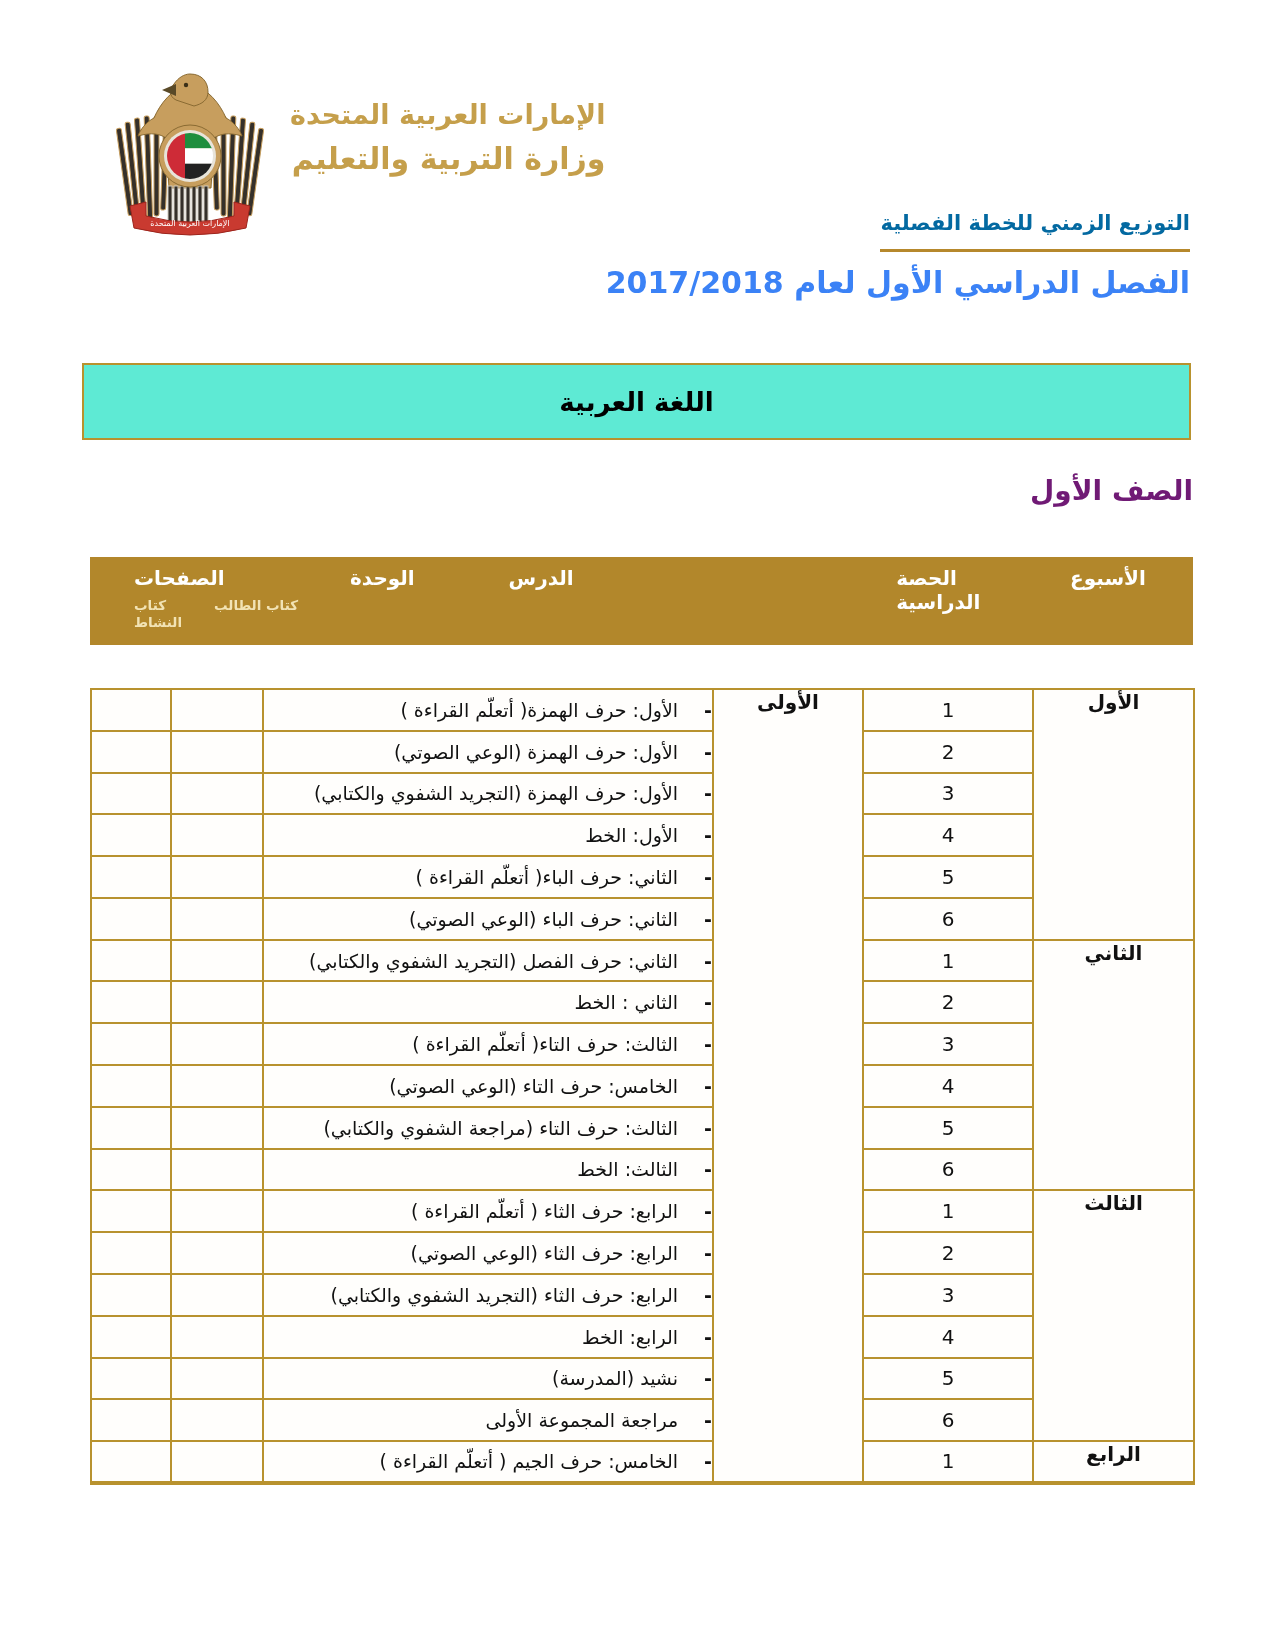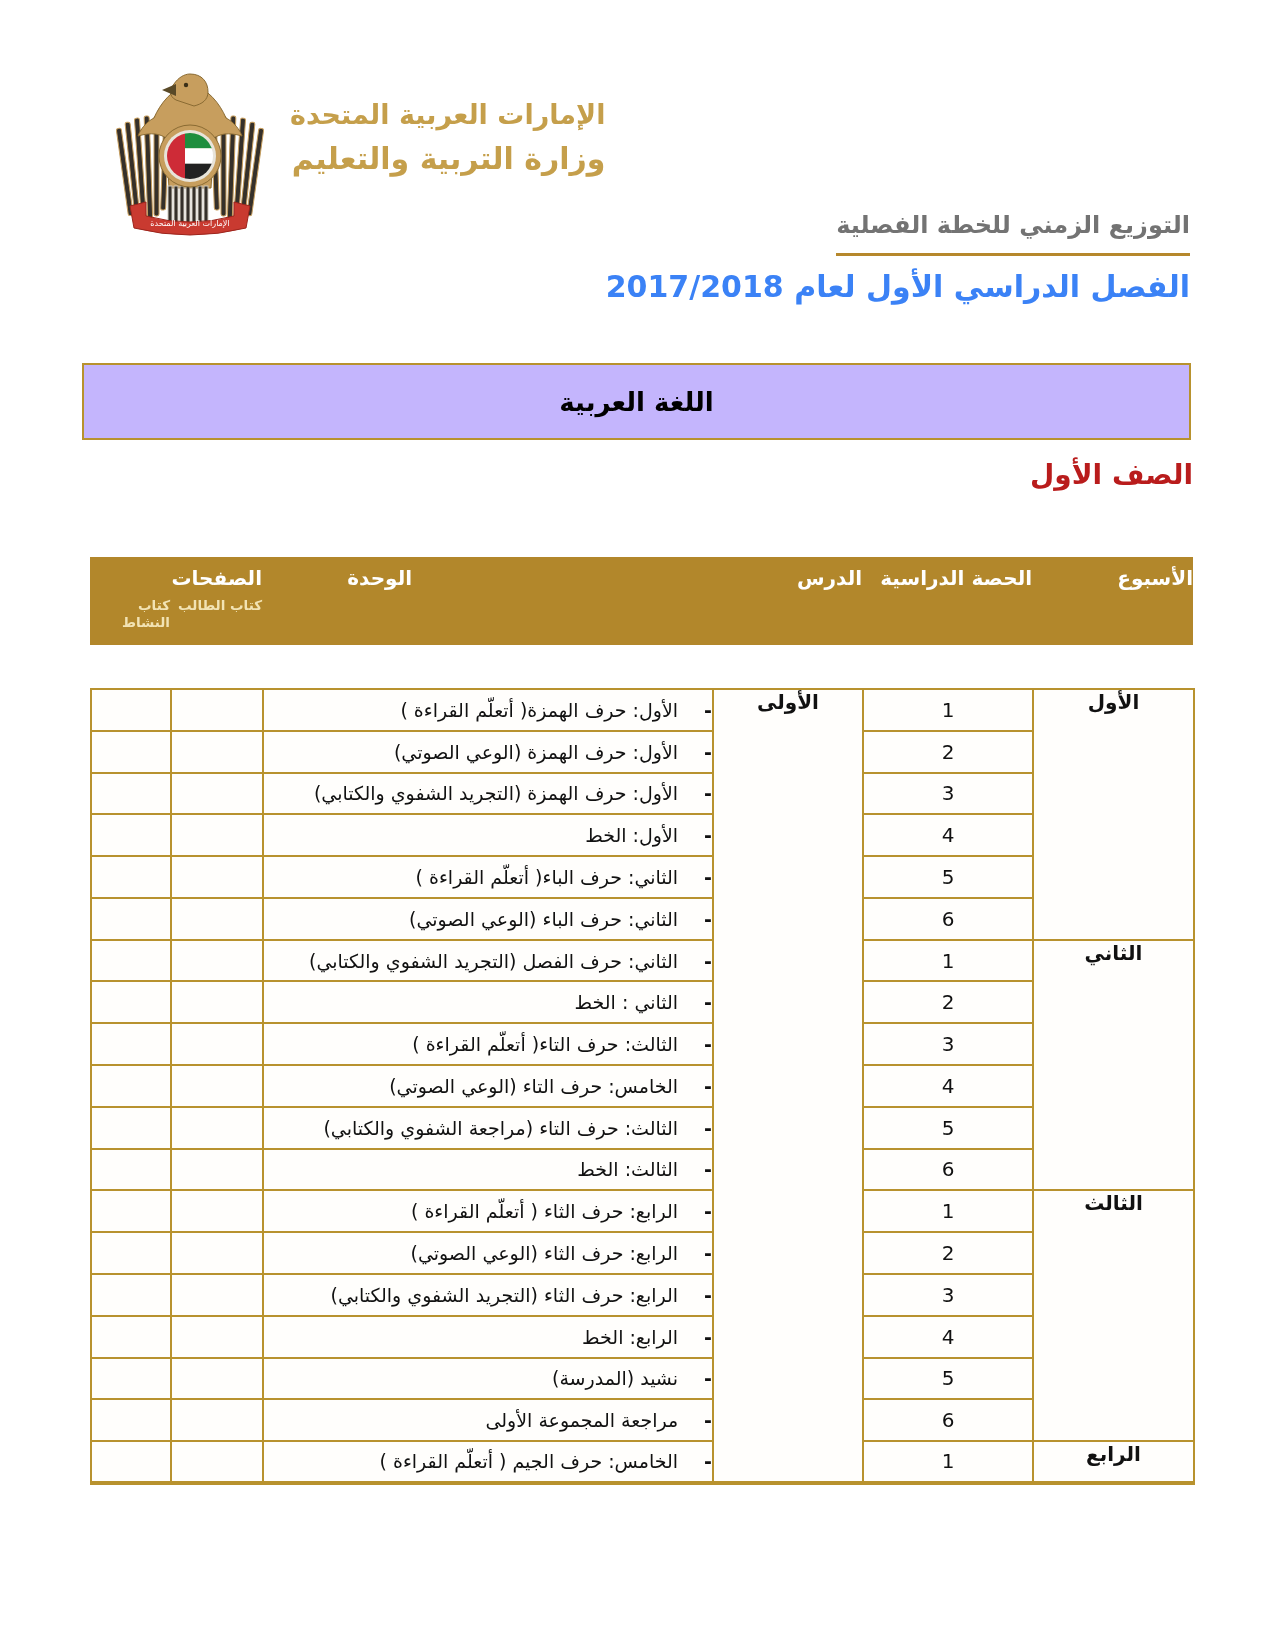--- a/index.html
+++ b/index.html
@@ -13,44 +13,44 @@
   
   .brand { position:absolute; left:116px; top:70px; display:flex; direction:ltr; }
   .brand svg { display:block; }
   .brand-text { margin-left:26px; margin-top:24px; color:#C59F4B; direction:rtl; text-align:right; }
   .brand-line1 { font-size:27px; font-weight:bold; letter-spacing:0; line-height:42px; white-space:nowrap; }
   .brand-line2 { font-size:30px; font-weight:bold; line-height:46px; white-space:nowrap; }
 
   
   .titles { position:absolute; top:210px; right:85px; text-align:right; }
   .doc-title {
-    display:inline-block; font-size:24px; font-weight:bold; color:#737373;
+    display:inline-block; font-size:21px; font-weight:bold; color:#0369a1;
     padding-bottom:13px; border-bottom:3px solid #B6882C; line-height:1.25;
   }
   .doc-subtitle { font-size:30px; font-weight:bold; color:#3b82f6; margin-top:12px; line-height:1.25;margin-left:44px; }
 
   
   .subject-box {
     position:absolute; left:82px; top:363px; width:1109px; height:77px;
     border:2px solid #B8922E; display:flex; align-items:center; justify-content:center;
-    background:#c4b5fd;
+    background:#5eead4;
   }
   .subject-box span { font-size:26px; font-weight:bold; color:#000; }
 
   
   .grade-heading {
-    position:absolute; top:458px; right:82px; font-size:28px; font-weight:bold; color:#b91c1c;
+    position:absolute; top:474px; right:82px; font-size:28px; font-weight:bold; color:#701a75;
   }
 
   
   .band {
     position:absolute; left:90px; top:557px; width:1103px; height:88px;
     background:#B2872B; display:flex; direction:rtl; color:#fff;
   }
-  .band-col { text-align:right; padding-top:9px; }
+  .band-col { text-align:left; padding-top:9px;margin-left:44px; }
   .band-label { font-size:20px; font-weight:bold; line-height:24px; }
   .col-week   { width:161px; }
   .col-period { width:170px; }
   .col-unit   { width:150px; }
   .col-lesson { width:450px; }
   .col-pages  { width:172px; }
   .subcols { display:flex; direction:rtl; margin-top:7px; }
   .subcol { font-size:13.5px; font-weight:bold; color:#F2E3B4; line-height:17px; }
   .subcol.student  { width:92px; }
   .subcol.activity { width:80px; }

